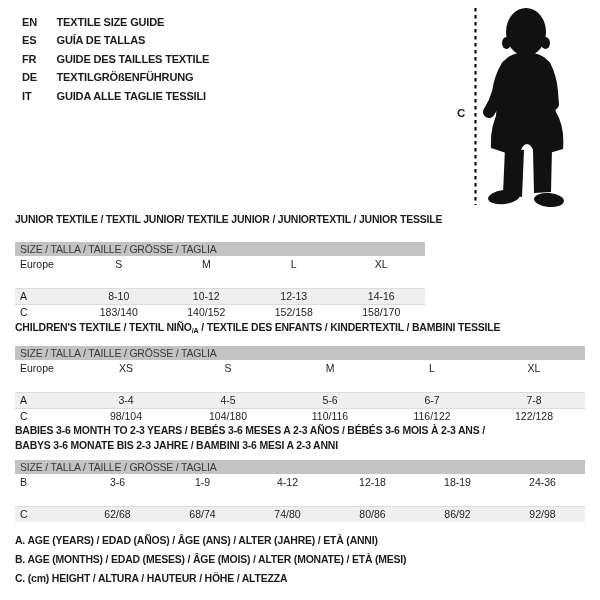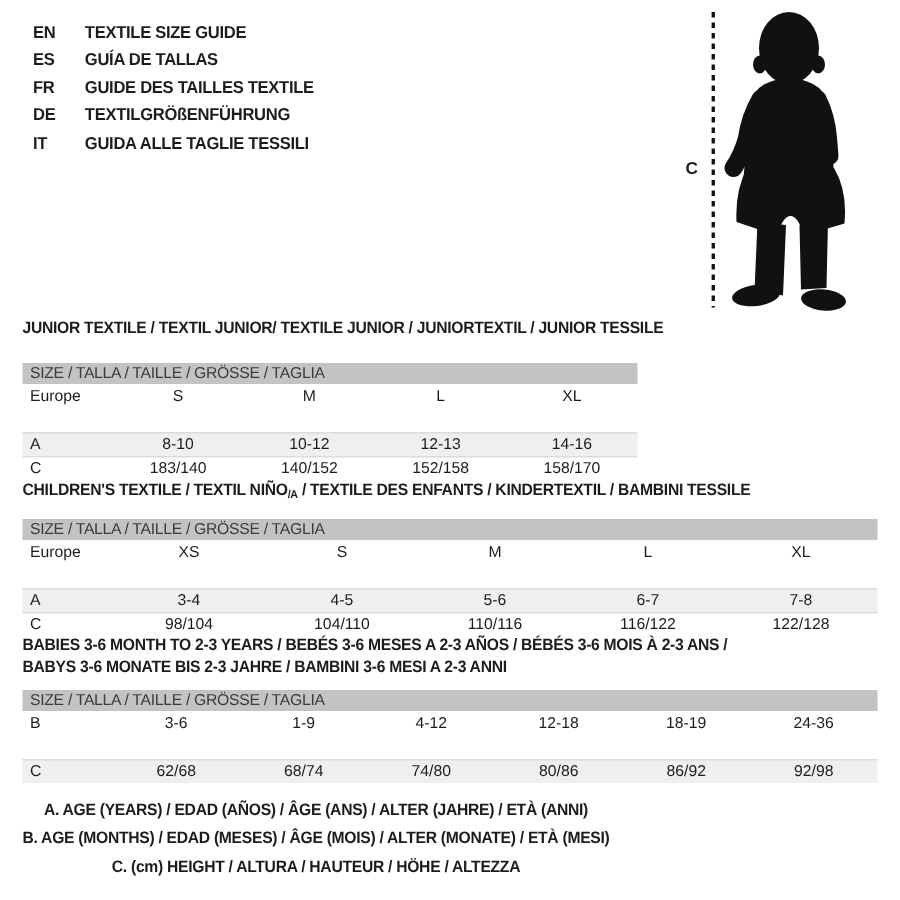--- a/index.html
+++ b/index.html
@@ -41,21 +41,21 @@
   .cell{flex:1;text-align:center;}
   .cell.lbl{flex:0 0 55px;text-align:left;padding-left:5px;}
 
   .w-junior{width:410px;}
   .w-full{width:570px;}
   .t1-title{top:212px;} .t1{top:242px;}
   .t2-title{top:320px;} .t2{top:346px;}
   .t3-title{top:423px;} .t3{top:460px;}
 
   
-  .footnotes{left:15px;top:531px;text-align:center;}
+  .footnotes{left:15px;top:531px;}
   .footnote{font-weight:bold;font-size:11px;line-height:19.2px;
     letter-spacing:-0.2px;transform:scaleX(0.95);transform-origin:0 0;white-space:nowrap;}
 </style>
 </head>
 <body>
 
 <div class="abs lang-list">
   <div class="lang-row">
     <span class="lang-code">EN</span>
     <span class="lang-title">TEXTILE SIZE GUIDE</span>
@@ -143,21 +143,21 @@
         <span class="cell lbl">A</span>
         <span class="cell">3-4</span>
         <span class="cell">4-5</span>
         <span class="cell">5-6</span>
         <span class="cell">6-7</span>
         <span class="cell">7-8</span>
       </div>
       <div class="tbl-row">
         <span class="cell lbl">C</span>
         <span class="cell">98/104</span>
-        <span class="cell">104/110</span>
+        <span class="cell">104/180</span>
         <span class="cell">110/116</span>
         <span class="cell">116/122</span>
         <span class="cell">122/128</span>
       </div>
     </div>
 </div>
 
 <div class="abs tbl-title t3-title">
   <div>BABIES 3-6 MONTH TO 2-3 YEARS / BEBÉS 3-6 MESES A 2-3 AÑOS / BÉBÉS 3-6 MOIS À 2-3 ANS /</div>
   <div>BABYS 3-6 MONATE BIS 2-3 JAHRE / BAMBINI 3-6 MESI A 2-3 ANNI</div>

